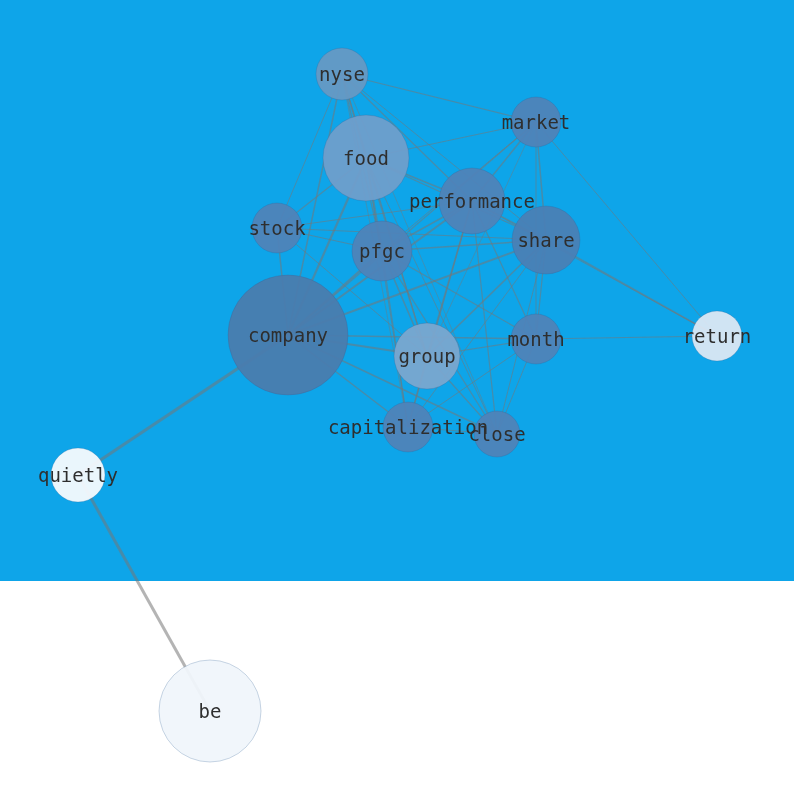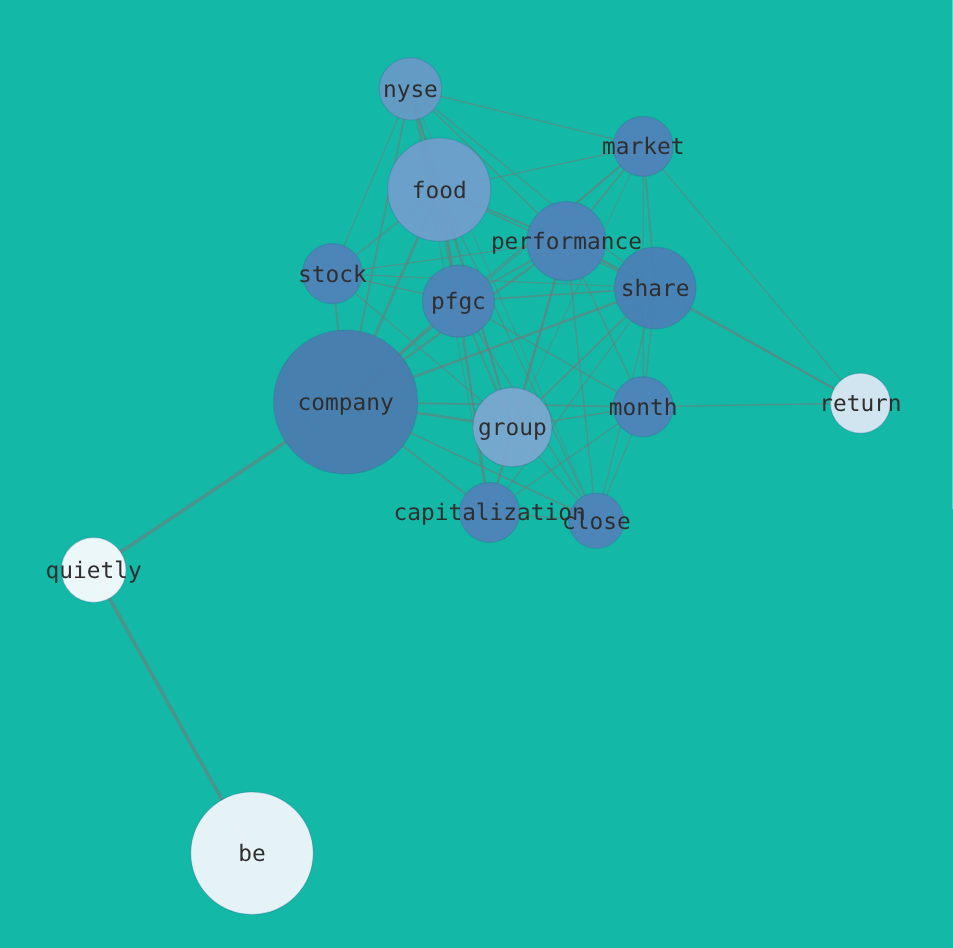--- a/index.html
+++ b/index.html
@@ -7,22 +7,22 @@
     padding: 0;
     background: #ffffff;
     width: 794px;
     height: 790px;
     overflow: hidden;
     font-family: "DejaVu Sans Mono", monospace;
   }
   .figure {
     position: relative;
     width: 794px;
-    height: 790px;
-    background: #14b8a6;
+    height: 581px;
+    background: #0ea5e9;
   }
   svg text {
     font-family: "DejaVu Sans Mono", monospace;
     pointer-events: none;
   }
 </style>
 </head>
 <body>
 
 <div class="figure">

